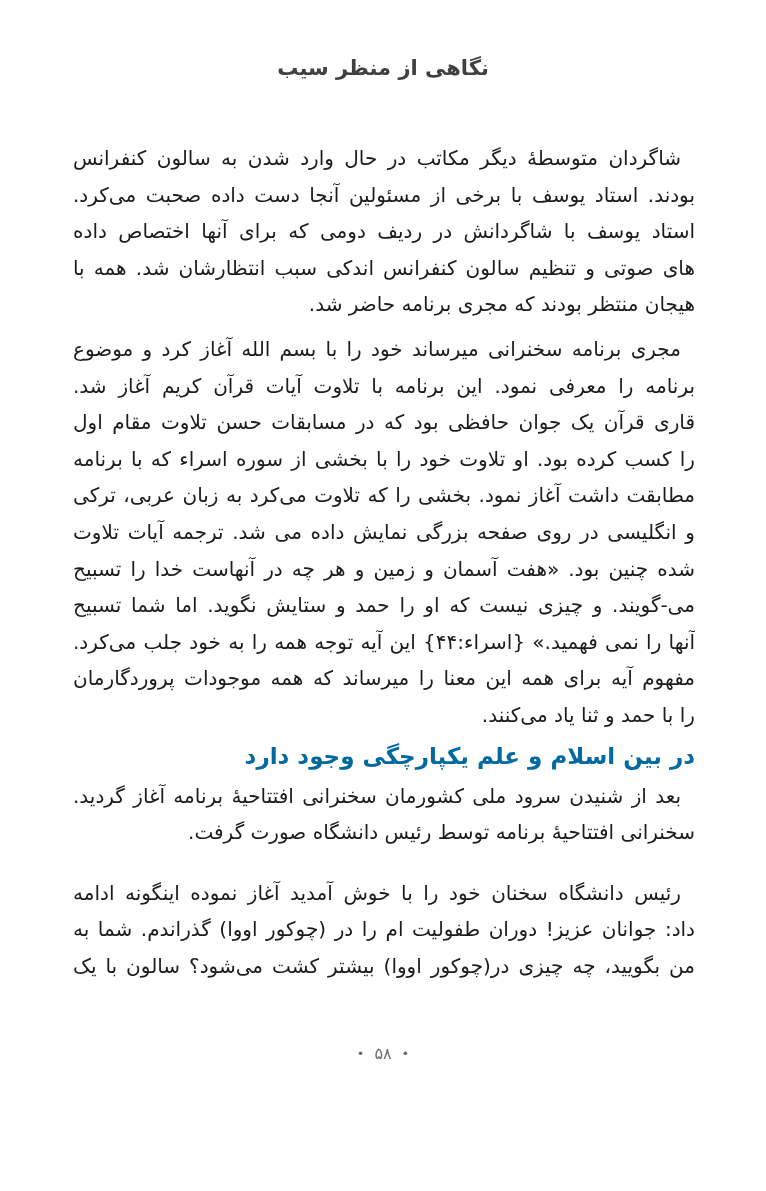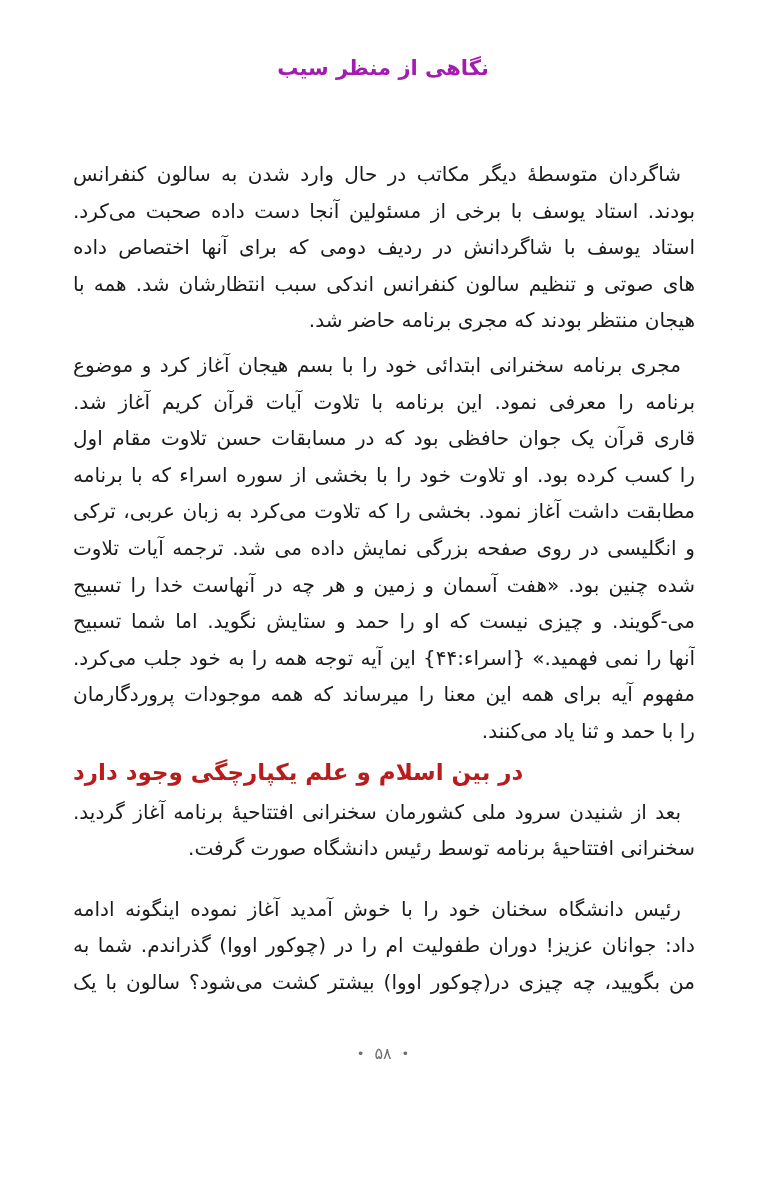--- a/index.html
+++ b/index.html
@@ -13,50 +13,50 @@
   }
   .running-head {
     position: absolute;
     top: 56px;
     left: 0;
     right: 0;
     text-align: center;
     direction: rtl;
     font-size: 21px;
     font-weight: bold;
-    color: #a21caf;
+    color: #404040;
     letter-spacing: 0.5px;
   }
   .body-text {
     position: absolute;
-    top: 156px;
+    top: 140px;
     right: 71px;
     width: 622px;
     color: #1c1c1c;
   }
   .para { margin: 0; }
   .para + .para { margin-top: 8px; }
   .line {
     direction: rtl;
     height: 36.6px;
     line-height: 36.6px;
     font-size: 20px;
     text-align: justify;
     text-align-last: justify;
     white-space: nowrap;
     overflow: hidden;
   }
   .line.first { padding-right: 14px; }
   .line.last  { text-align: left; text-align-last: right; }
   .section-heading {
     direction: rtl;
-    text-align: left;
+    text-align: right;
     font-size: 23px;
     font-weight: bold;
-    color: #b91c1c;
+    color: #0369a1;
     height: 40px;
     line-height: 40px;
     margin: 2px 0 2px 0;
   }
   .footer {
     position: absolute;
     top: 1044px;
     left: 0;
     right: 0;
     text-align: center;
@@ -78,21 +78,21 @@
 
     <div class="para">
       <div class="line first">شاگردان متوسطهٔ دیگر مکاتب در حال وارد شدن به سالون کنفرانس</div>
       <div class="line">بودند. استاد یوسف با برخی از مسئولین آنجا دست داده صحبت می‌کرد.</div>
       <div class="line">استاد یوسف با شاگردانش در ردیف دومی که برای آنها اختصاص داده</div>
       <div class="line">های صوتی و تنظیم سالون کنفرانس اندکی سبب انتظارشان شد. همه با</div>
       <div class="line last">هیجان منتظر بودند که مجری برنامه حاضر شد.</div>
     </div>
 
     <div class="para">
-      <div class="line first">مجری برنامه سخنرانی ابتدائی خود را با بسم هیجان آغاز کرد و موضوع</div>
+      <div class="line first">مجری برنامه سخنرانی میرساند خود را با بسم الله آغاز کرد و موضوع</div>
       <div class="line">برنامه را معرفی نمود. این برنامه با تلاوت آیات قرآن کریم آغاز شد.</div>
       <div class="line">قاری قرآن یک جوان حافظی بود که در مسابقات حسن تلاوت مقام اول</div>
       <div class="line">را کسب کرده بود. او تلاوت خود را با بخشی از سوره اسراء که با برنامه</div>
       <div class="line">مطابقت داشت آغاز نمود. بخشی را که تلاوت می‌کرد به زبان عربی، ترکی</div>
       <div class="line">و انگلیسی در روی صفحه بزرگی نمایش داده می شد. ترجمه آیات تلاوت</div>
       <div class="line">شده چنین بود. «هفت آسمان و زمین و هر چه در آنهاست خدا را تسبیح</div>
       <div class="line">می-گویند. و چیزی نیست که او را حمد و ستایش نگوید. اما شما تسبیح</div>
       <div class="line">آنها را نمی فهمید.» {اسراء:۴۴} این آیه توجه همه را به خود جلب می‌کرد.</div>
       <div class="line">مفهوم آیه برای همه این معنا را میرساند که همه موجودات پروردگارمان</div>
       <div class="line last">را با حمد و ثنا یاد می‌کنند.</div>

